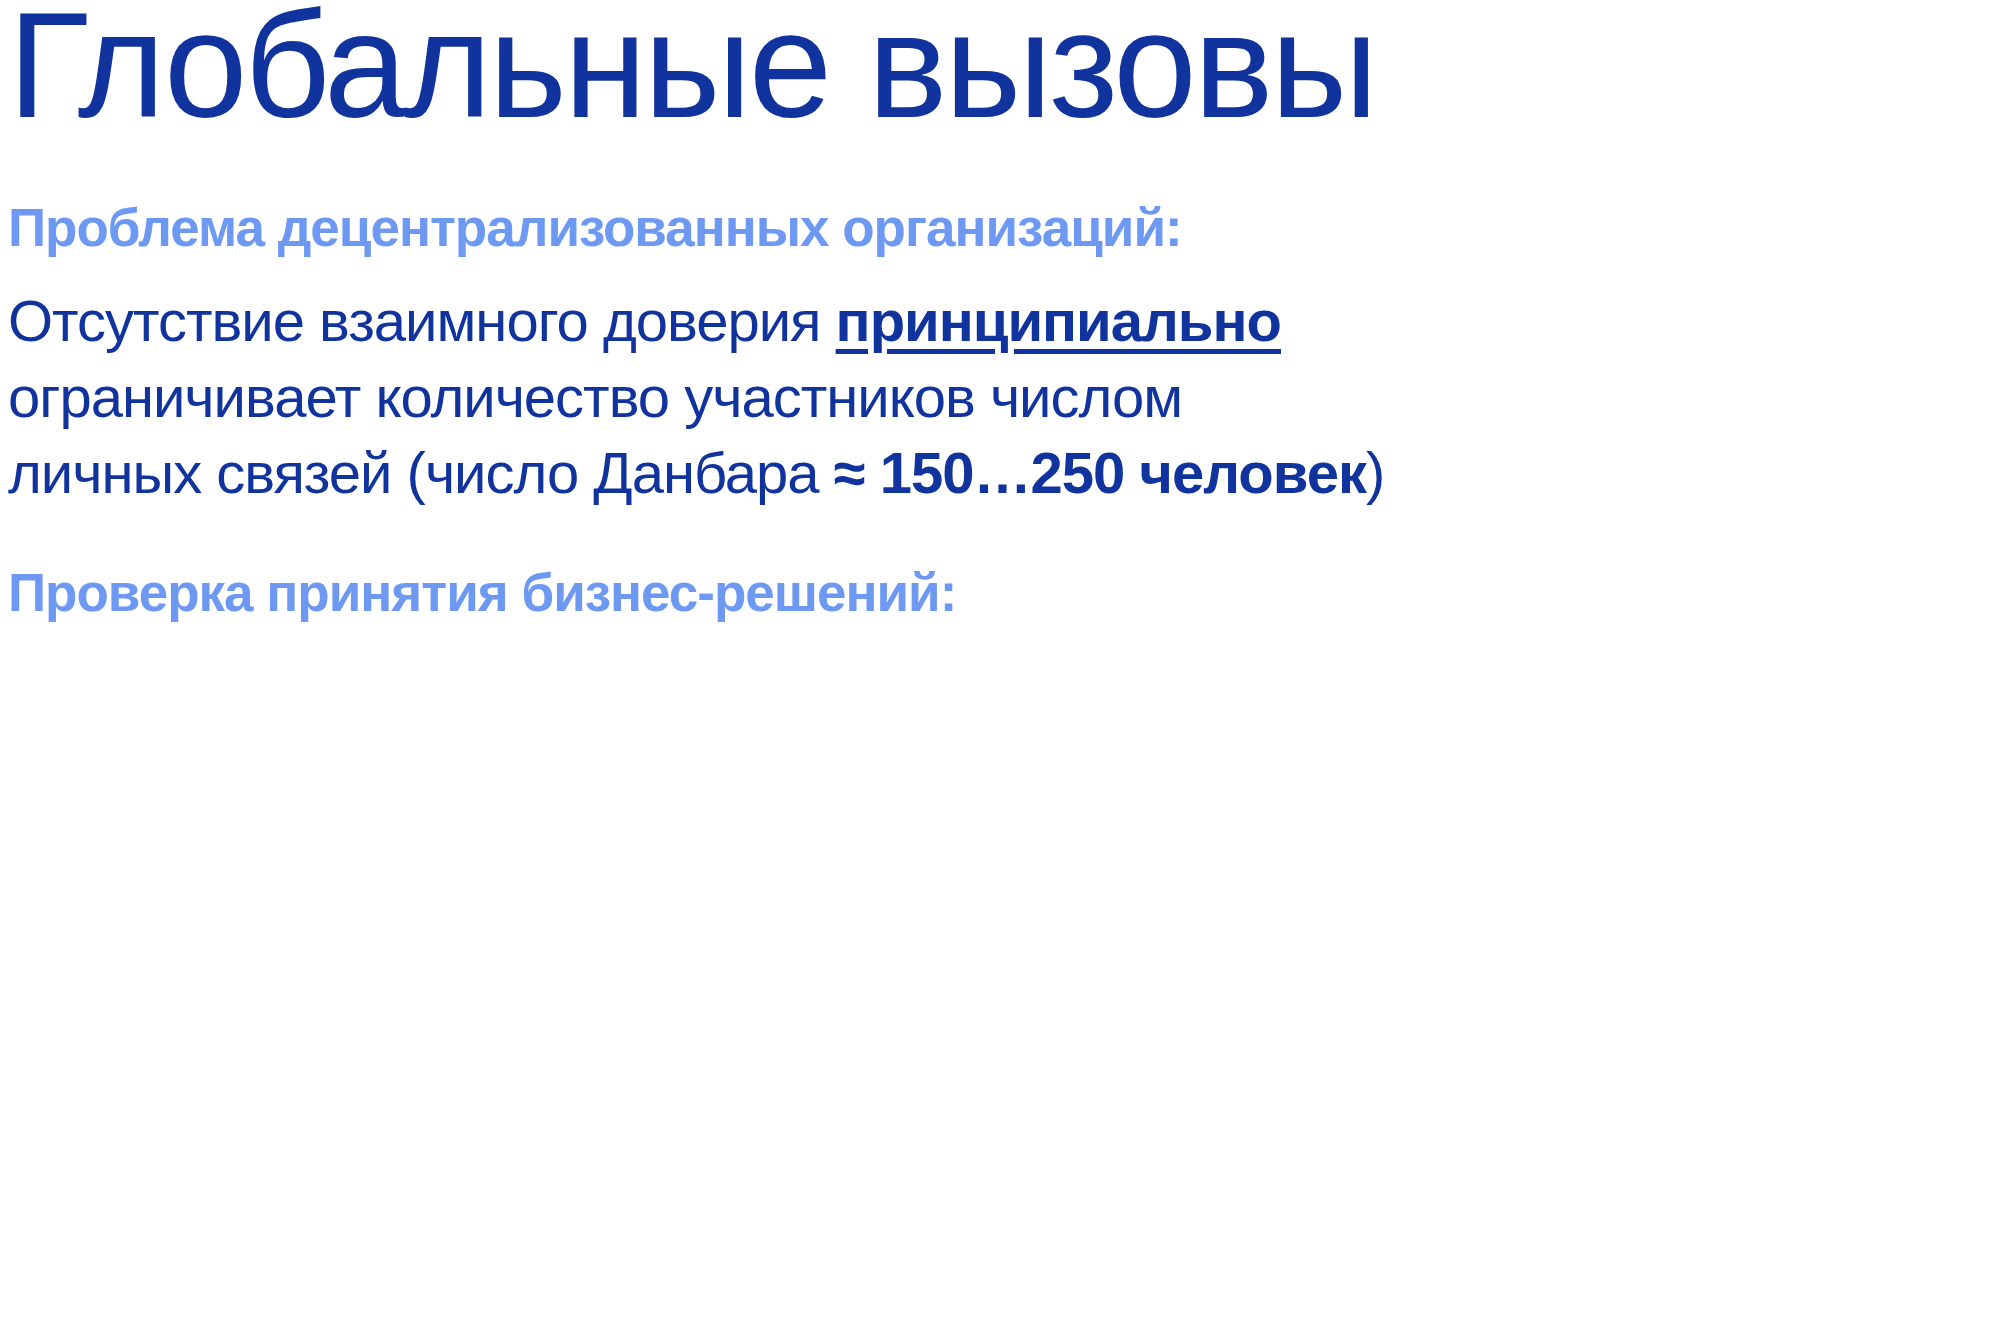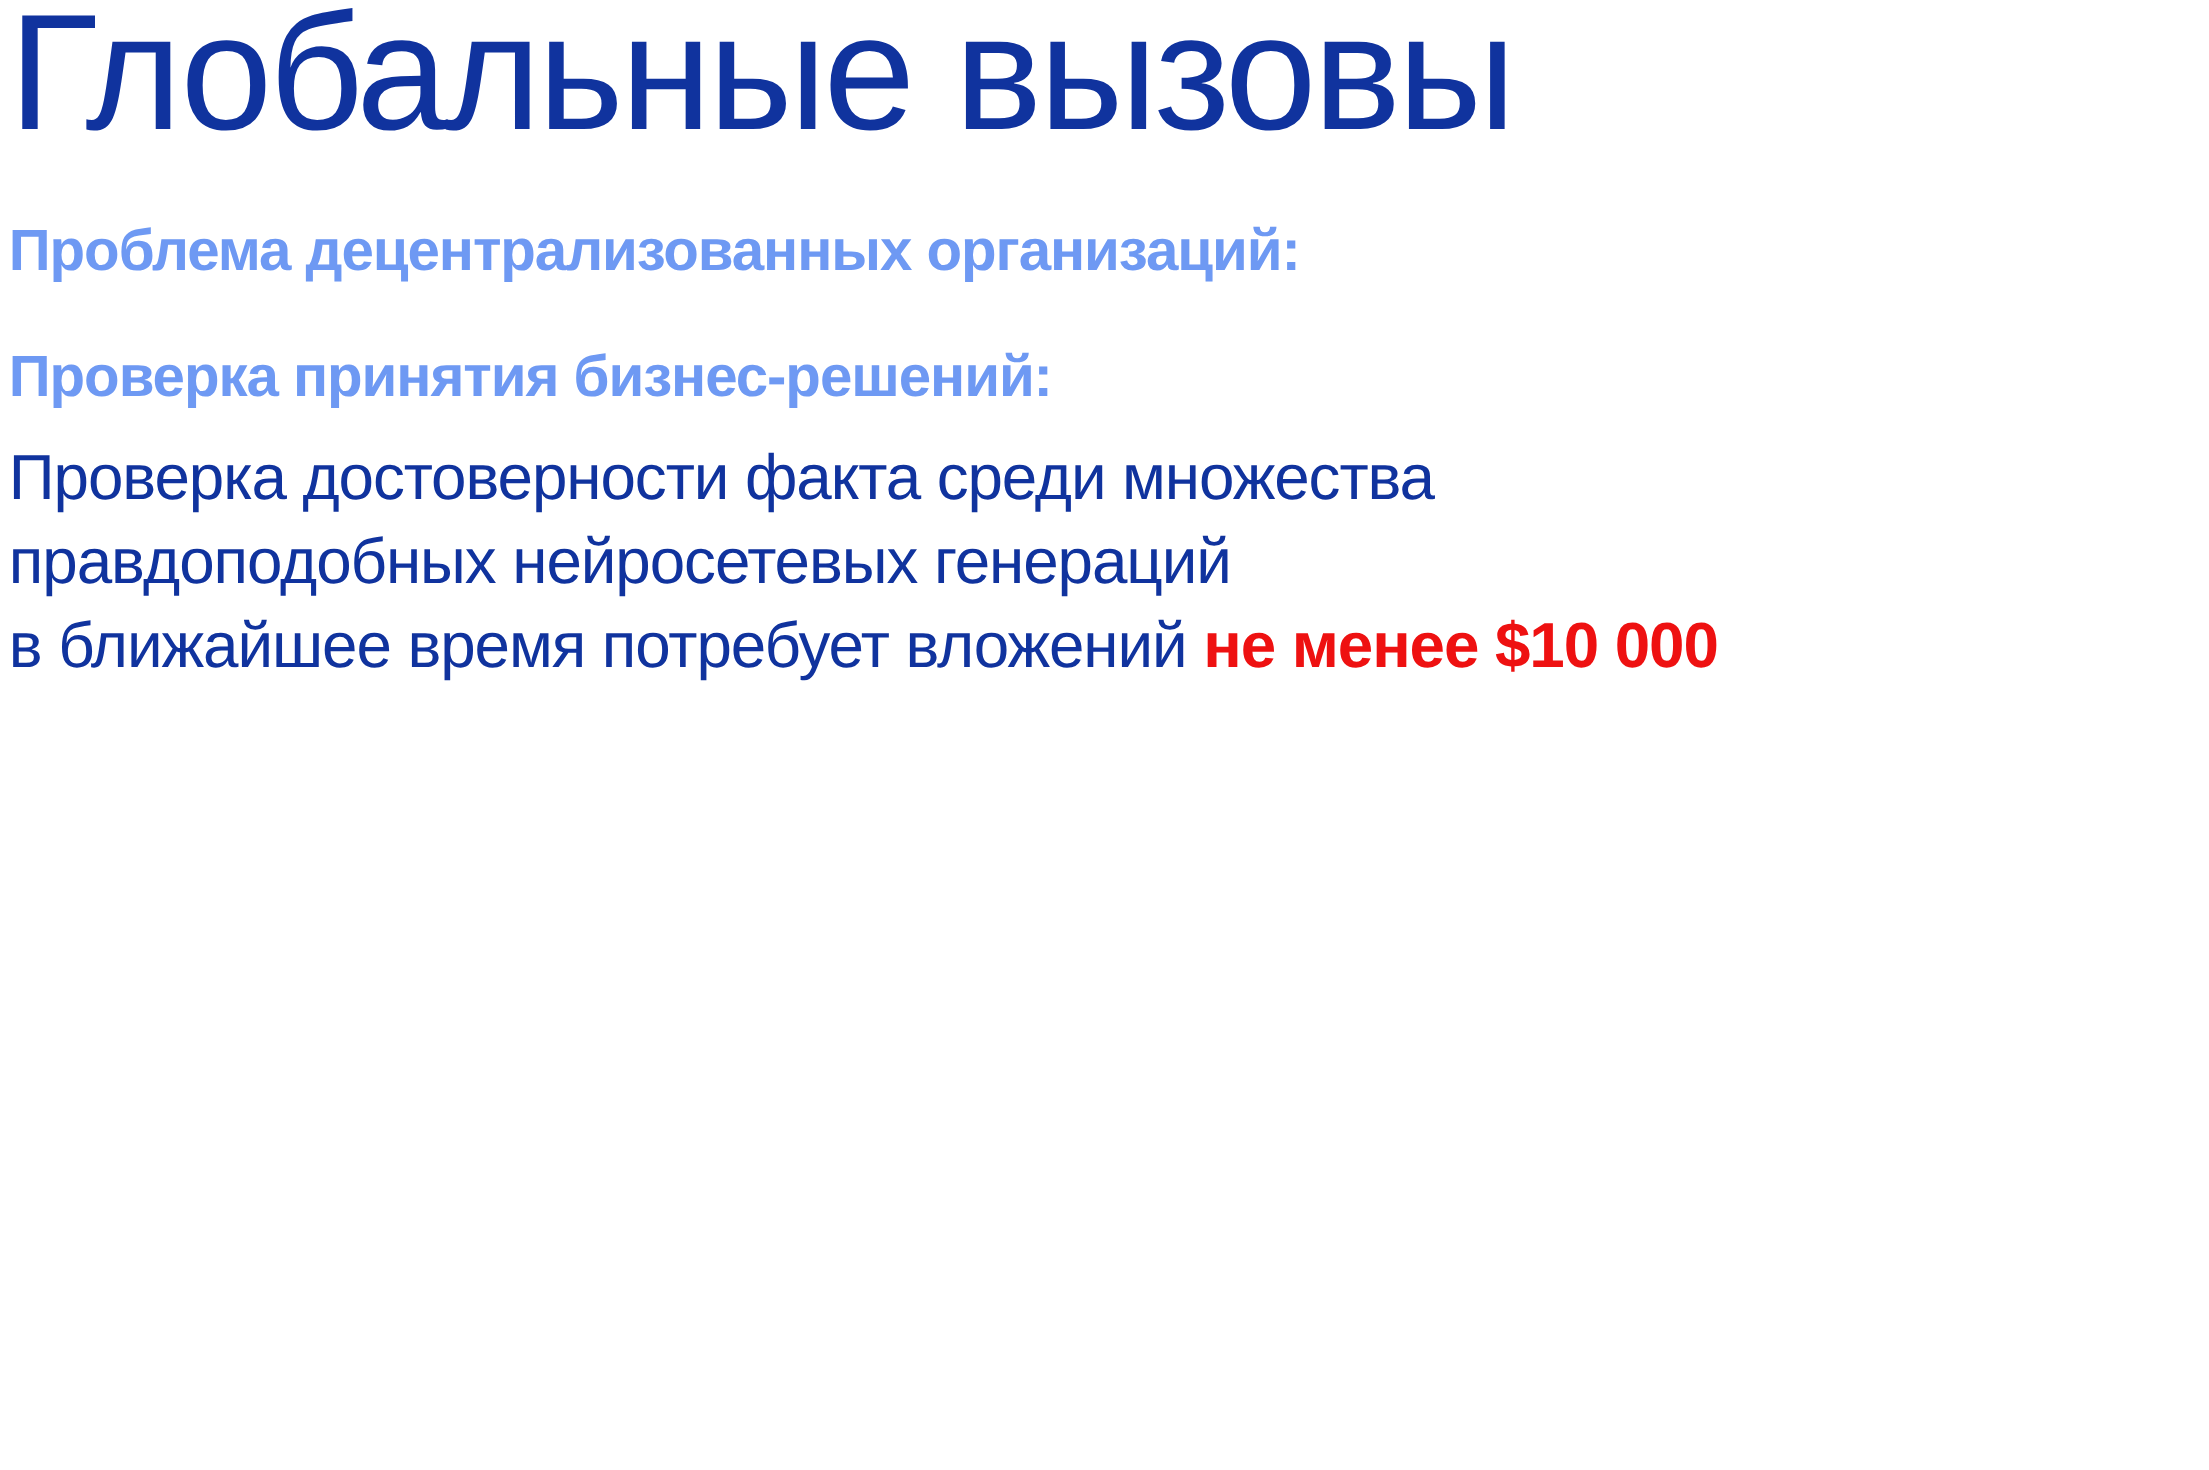--- a/index.html
+++ b/index.html
@@ -50,25 +50,25 @@
 </style>
 </head>
 <body>
 
 <div class="slide">
 
   <h1 class="slide-title">Глобальные вызовы</h1>
 
   <section>
     <h2 class="section-heading">Проблема децентрализованных организаций:</h2>
+    <p class="section-body"><span>Отсутствие взаимного доверия </span><span class="b u">принципиально</span><span>
+ограничивает количество участников числом
+личных связей (число Данбара </span><span class="b">≈ 150…250 человек</span><span>)</span></p>
   </section>
 
   <section>
   </section>
 
   <section>
     <h2 class="section-heading">Проверка принятия бизнес-решений:</h2>
-    <p class="section-body"><span>Проверка достоверности факта среди множества
-правдоподобных нейросетевых генераций
-в ближайшее время потребует вложений </span><span class="b red">не менее $10 000</span></p>
   </section>
 
 </div>
 
 </body></html>

